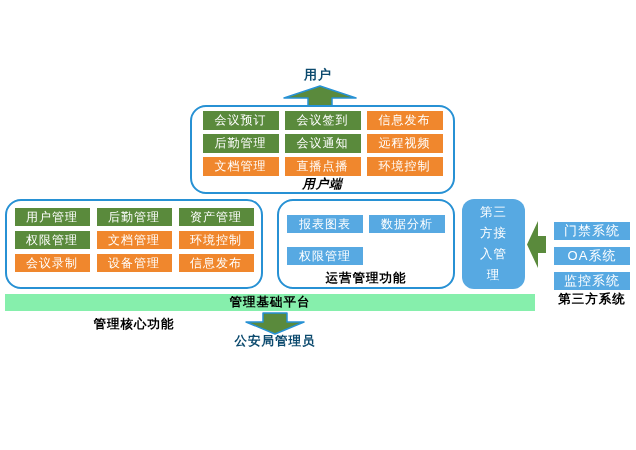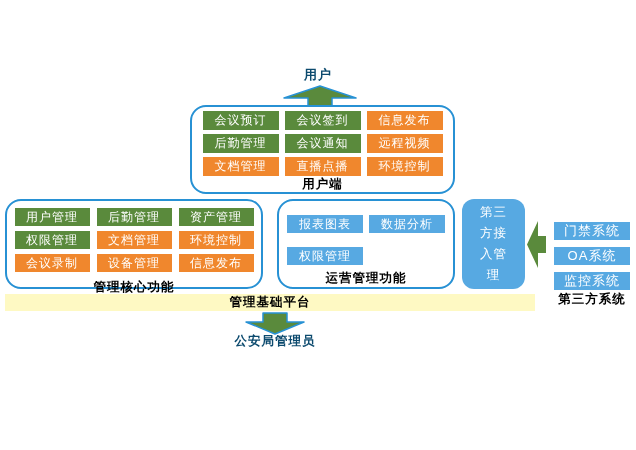--- a/index.html
+++ b/index.html
@@ -16,22 +16,22 @@
   .orange{background:#f0872d;}
   .blue{background:#57a9e2;}
   
   .panel{
     position:absolute;background:#ffffff;border:2px solid #2791d4;border-radius:16px;
     box-sizing:border-box;display:flex;flex-direction:column;align-items:center;
   }
   .panel-title{font-size:12.5px;font-weight:bold;color:#000;letter-spacing:1px;}
   #user-terminal{left:190px;top:105px;width:265px;height:89px;padding-top:5px;justify-content:center;}
   #user-terminal .grid{display:grid;grid-template-columns:repeat(3,76px);gap:4px 6px;}
-  #user-terminal .panel-title{margin-top:0;}
-  #core-panel{left:5px;top:199px;width:258px;height:90px;padding-top:7px;}
+  #user-terminal .panel-title{margin-top:0;font-style:italic;}
+  #core-panel{left:5px;top:199px;width:258px;height:90px;padding-top:7px;gap:37px;}
   #core-panel .grid{display:grid;grid-template-columns:repeat(3,75px);gap:5px 7px;}
   #core-panel .fbox{width:75px;height:18px;}
   #core-panel .panel-title{margin-top:7px;}
   #ops-panel{left:277px;top:199px;width:178px;height:90px;padding-top:14px;}
   #ops-panel .grid{display:grid;grid-template-columns:repeat(2,76px);gap:14px 6px;}
   #ops-panel .fbox{height:18px;}
   #ops-panel .panel-title{margin-top:5px;}
   
   #tpa-box{
     position:absolute;left:462px;top:199px;width:63px;height:90px;background:#57a9e2;
@@ -43,21 +43,21 @@
     position:absolute;left:554px;width:76px;height:18px;background:#57a9e2;color:#fff;
     font-size:13px;letter-spacing:1px;display:flex;align-items:center;justify-content:center;
   }
   #tp-box-0{top:222px;} #tp-box-1{top:247px;} #tp-box-2{top:272px;}
   #tp-title{
     position:absolute;left:552px;top:291px;width:80px;text-align:center;
     font-weight:bold;font-size:12.5px;color:#000;letter-spacing:1px;
   }
   
   #platform-bar{
-    position:absolute;left:5px;top:294px;width:530px;height:17px;background:#fef9c3;
+    position:absolute;left:5px;top:294px;width:530px;height:17px;background:#86efac;
     display:flex;align-items:center;justify-content:center;
     font-weight:bold;font-size:12.5px;color:#000;letter-spacing:1px;
   }
   
   .arrow{position:absolute;display:block;}
   #up-arrow{left:283px;top:85px;}
   #down-arrow{left:245px;top:312px;}
   #left-arrow{left:527px;top:221px;}
   
   .blue-label{position:absolute;color:#0c4a6e;font-weight:bold;text-align:center;letter-spacing:1px;}

